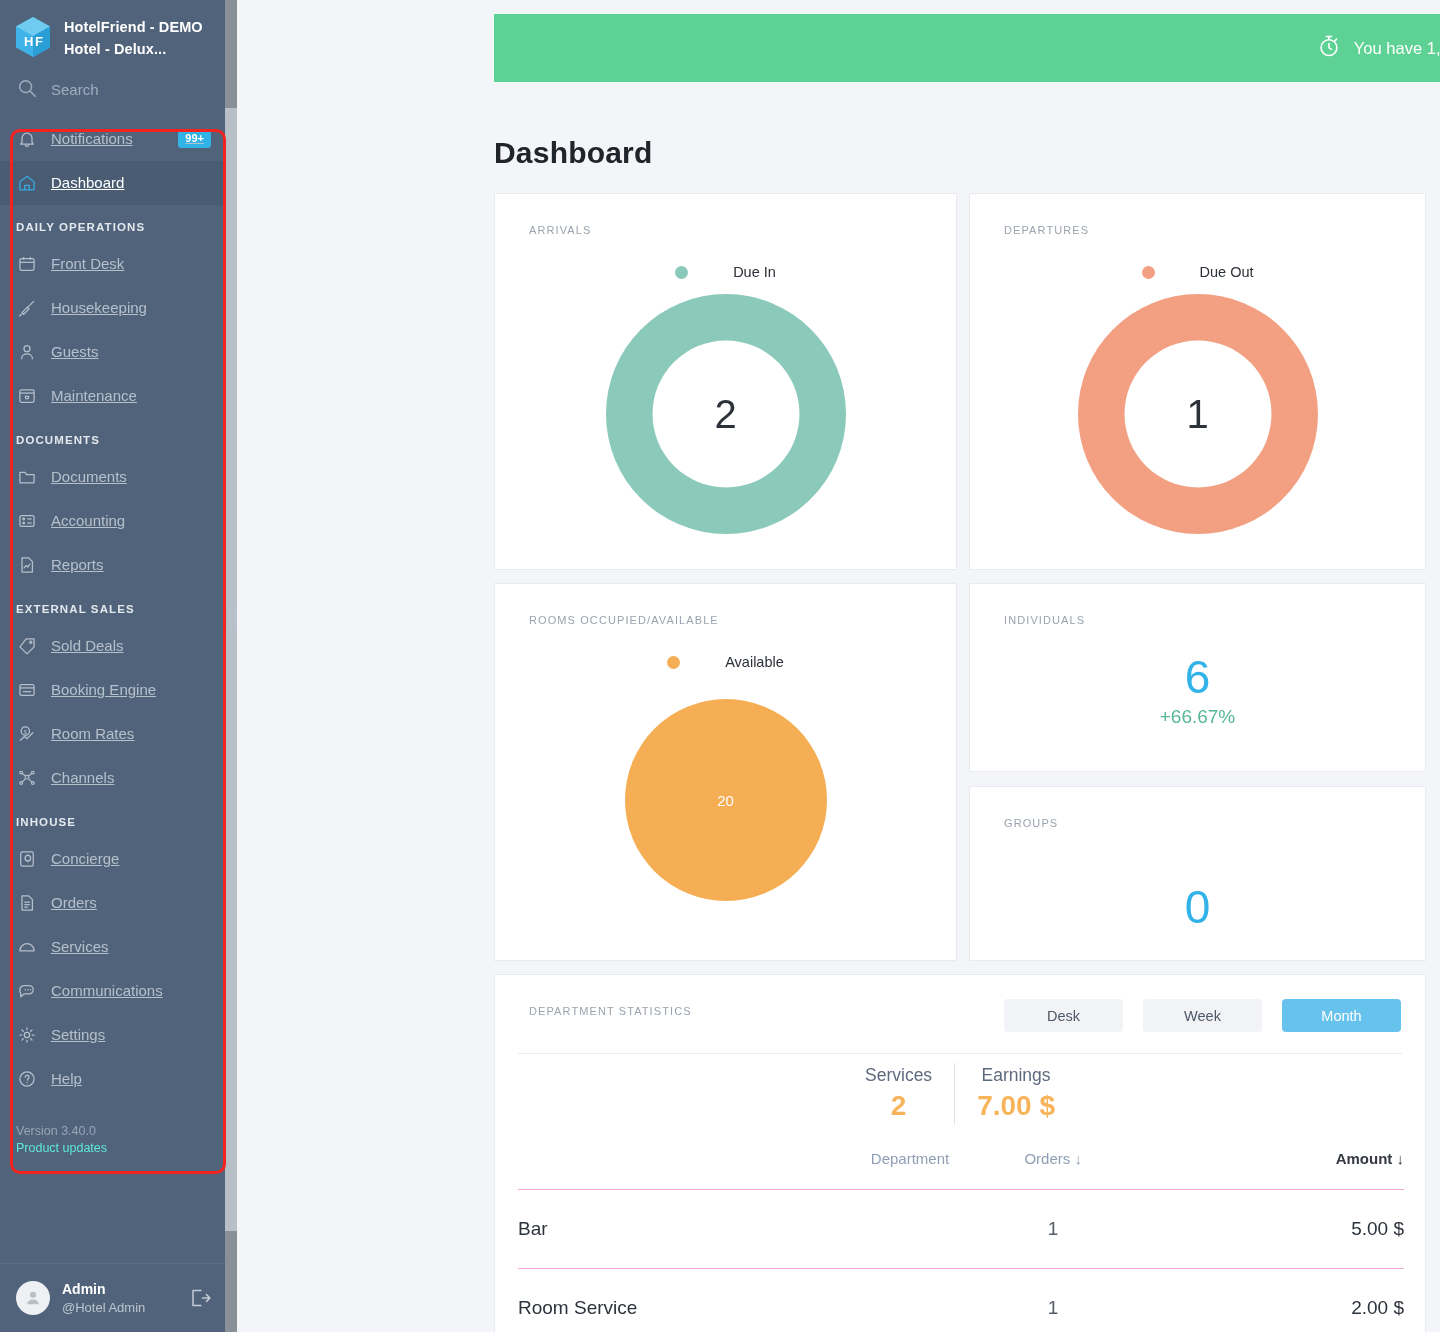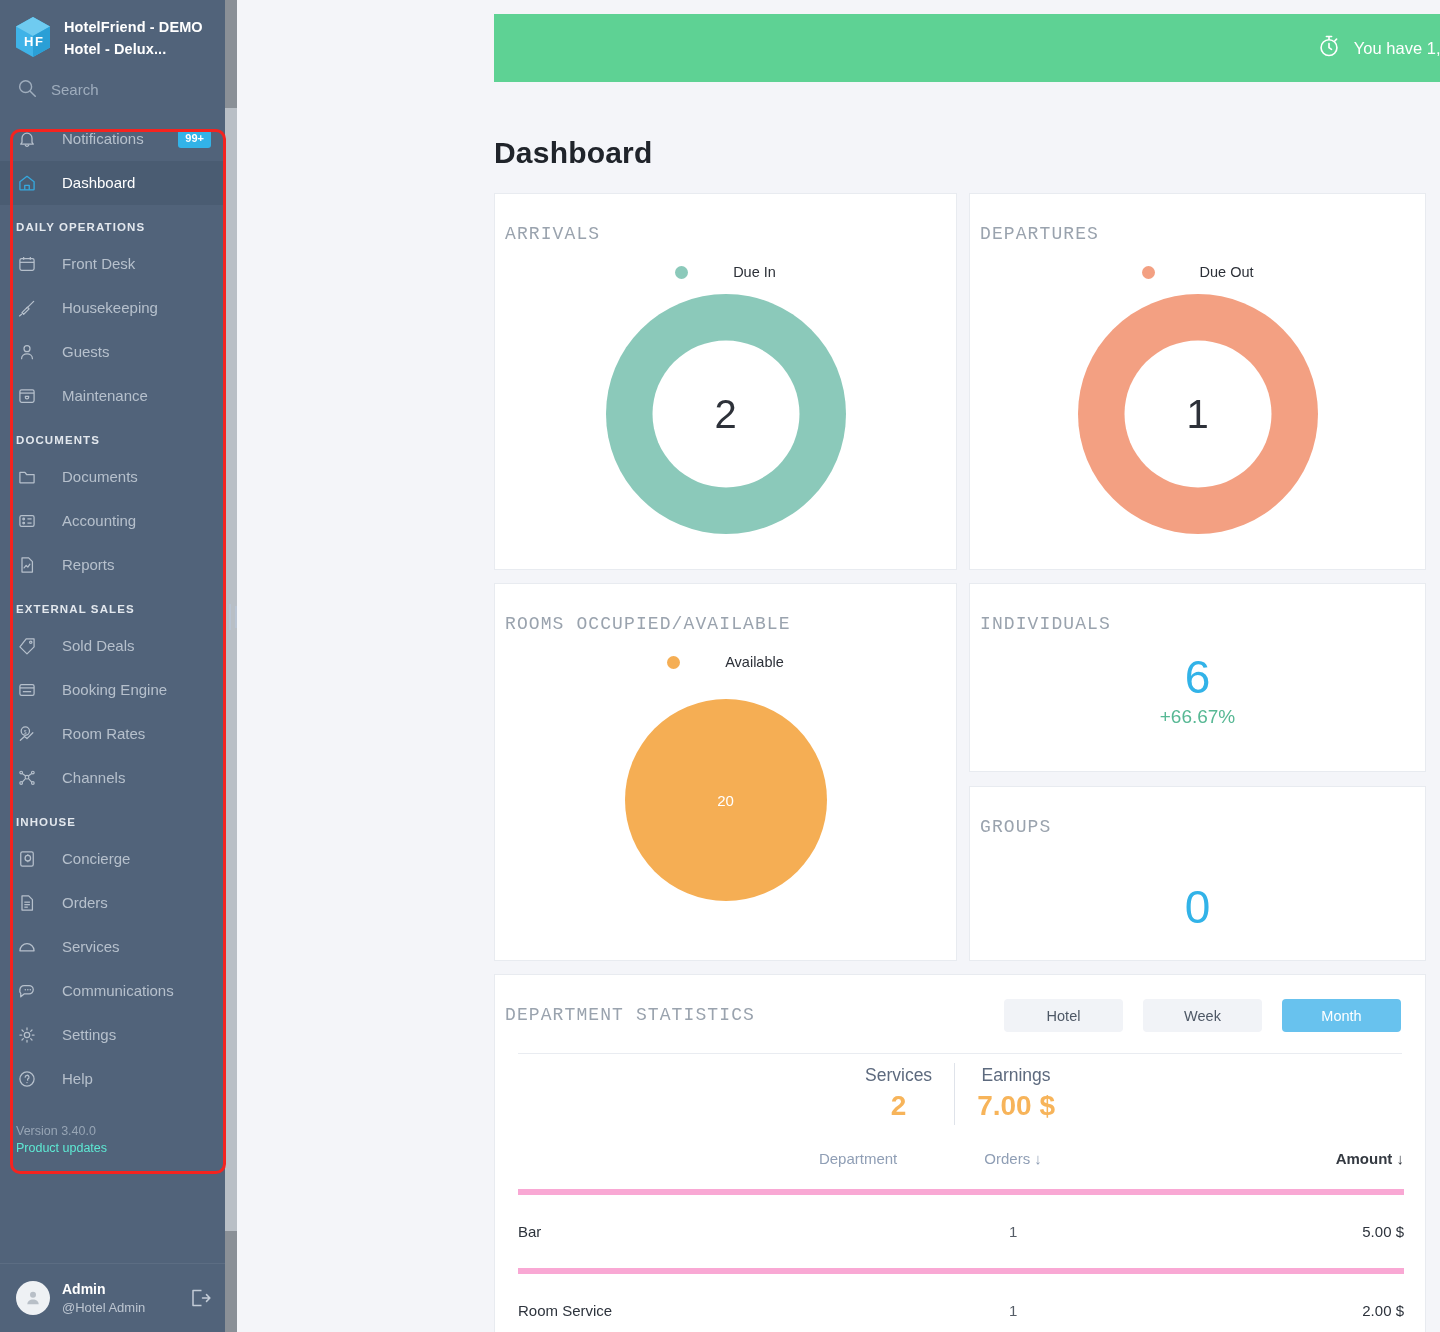--- a/index.html
+++ b/index.html
@@ -34,24 +34,25 @@
 
   .search-row {
     display: flex; align-items: center; gap: 13px;
     padding: 6px 14px 14px 16px;
   }
   .search-row .stext { font-size: 15px; color: #9fadbd; }
 
   .nav-box { border: 0; }
 
   .nav-item {
-    display: flex; align-items: center; gap: 24px;
+    display: flex; align-items: center; gap: 13px;
     height: 44px; padding: 0 14px 0 16px;
     font-size: 15px; color: #b6c0cc; position: relative;
     cursor: pointer;
+    text-decoration: underline;
   }
   .nav-item .ico { flex: 0 0 22px; width: 22px; height: 22px; display: flex; align-items: center; justify-content: center; }
   .nav-item.active { background: #4a5c72; color: #ffffff; }
   .nav-item.active .lbl { color: #ffffff; }
   .lbl { white-space: nowrap; }
 
   .badge {
     margin-left: auto;
     background: #32b3e8; color: #fff;
     font-size: 11px; font-weight: bold;
@@ -124,22 +125,22 @@
     position: absolute; left: 0; top: 136px;
     font-size: 30px; font-weight: bold; color: #20242b; letter-spacing: .2px;
   }
 
   .grid { position: absolute; left: 0; top: 193px; width: 1171px; }
 
   .card {
     background: #ffffff; border: 1px solid #e8ebf0; position: absolute;
   }
   .card-title {
-    position: absolute; left: 10px; top: 30px;
-    font-size: 18px; letter-spacing: 1.1px; color: #9aa3ae; text-transform: uppercase; font-family: Liberation Mono, monospace;
+    position: absolute; left: 34px; top: 30px;
+    font-size: 11px; letter-spacing: 1.1px; color: #9aa3ae; text-transform: uppercase;
   }
 
   
   .c-arrivals { left: 0;   top: 0;   width: 463px; height: 377px; }
   .c-depart   { left: 475px; top: 0; width: 457px; height: 377px; }
   .c-rooms    { left: 0;   top: 390px; width: 463px; height: 378px; }
   .c-indiv    { left: 475px; top: 390px; width: 457px; height: 189px; }
   .c-groups   { left: 475px; top: 593px; width: 457px; height: 175px; }
   .c-dept     { left: 0;   top: 781px; width: 932px; height: 560px; }
 
@@ -180,21 +181,21 @@
   .tot-value { font-size: 28px; font-weight: bold; color: #f7b45a; line-height: 1.3; }
 
   table.dept { position: absolute; left: 23px; top: 175px; width: 886px; border-collapse: collapse; }
   table.dept th {
     font-size: 15px; font-weight: normal; color: #8f9eb5;
     padding: 0 0 22px 0; text-align: right;
   }
   table.dept th.c { text-align: center; }
   table.dept th.r { text-align: right; color: #343941; font-weight: bold; }
   table.dept td {
-    font-size: 15px; color: #2d333c; padding: 28px 0; border-top: 6px solid #f9a8d4;
+    font-size: 19px; color: #2d333c; padding: 28px 0; border-top: 1px solid #f9a8d4;
   }
   table.dept td.c { text-align: center; color: #555c66; }
   table.dept td.r { text-align: right; }
 </style>
 </head>
 <body>
 
 <div id="app">
 
   <aside class="sidebar">
@@ -538,21 +539,21 @@
 
         <section class="card c-groups">
           <div class="card-title">GROUPS</div>
           <div class="big-num" style="top:97px">0</div>
         </section>
 
         <section class="card c-dept">
           <div class="card-title">DEPARTMENT STATISTICS</div>
 
           <div class="seg-group">
-            <span class="seg">Hotel</span>
+            <span class="seg">Desk</span>
             <span class="seg">Week</span>
             <span class="seg active">Month</span>
           </div>
 
           <div class="hr" style="top:78px"></div>
 
           <div class="totals">
             <div class="tot-col sep">
               <div class="tot-label">Services</div>
               <div class="tot-value">2</div>

